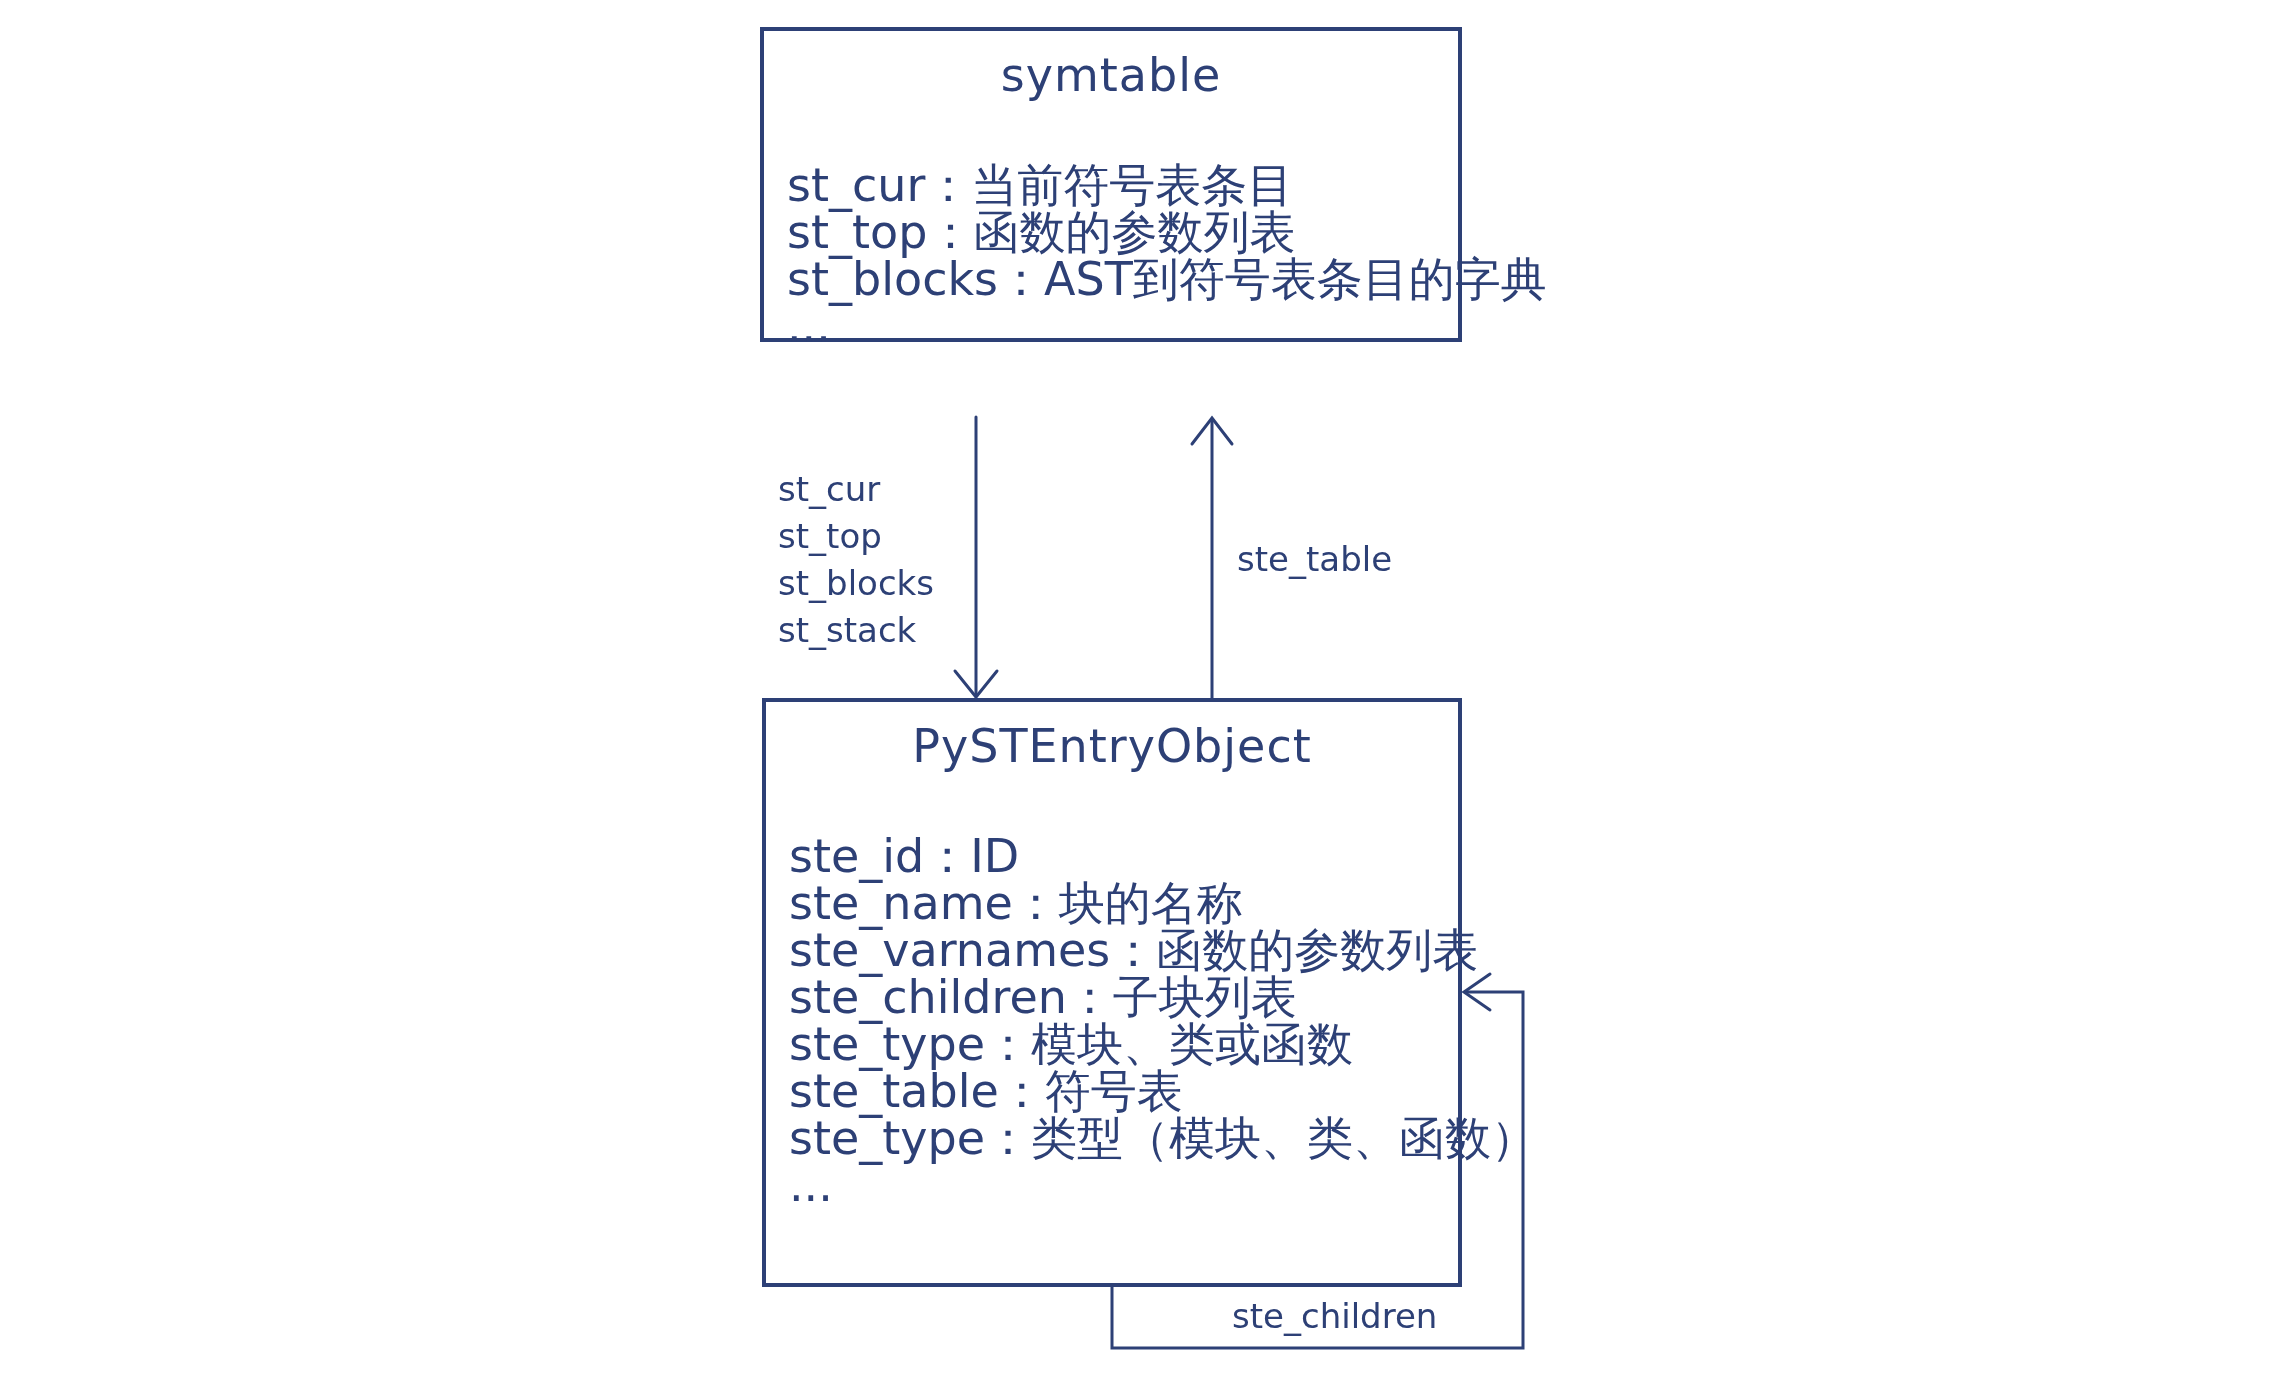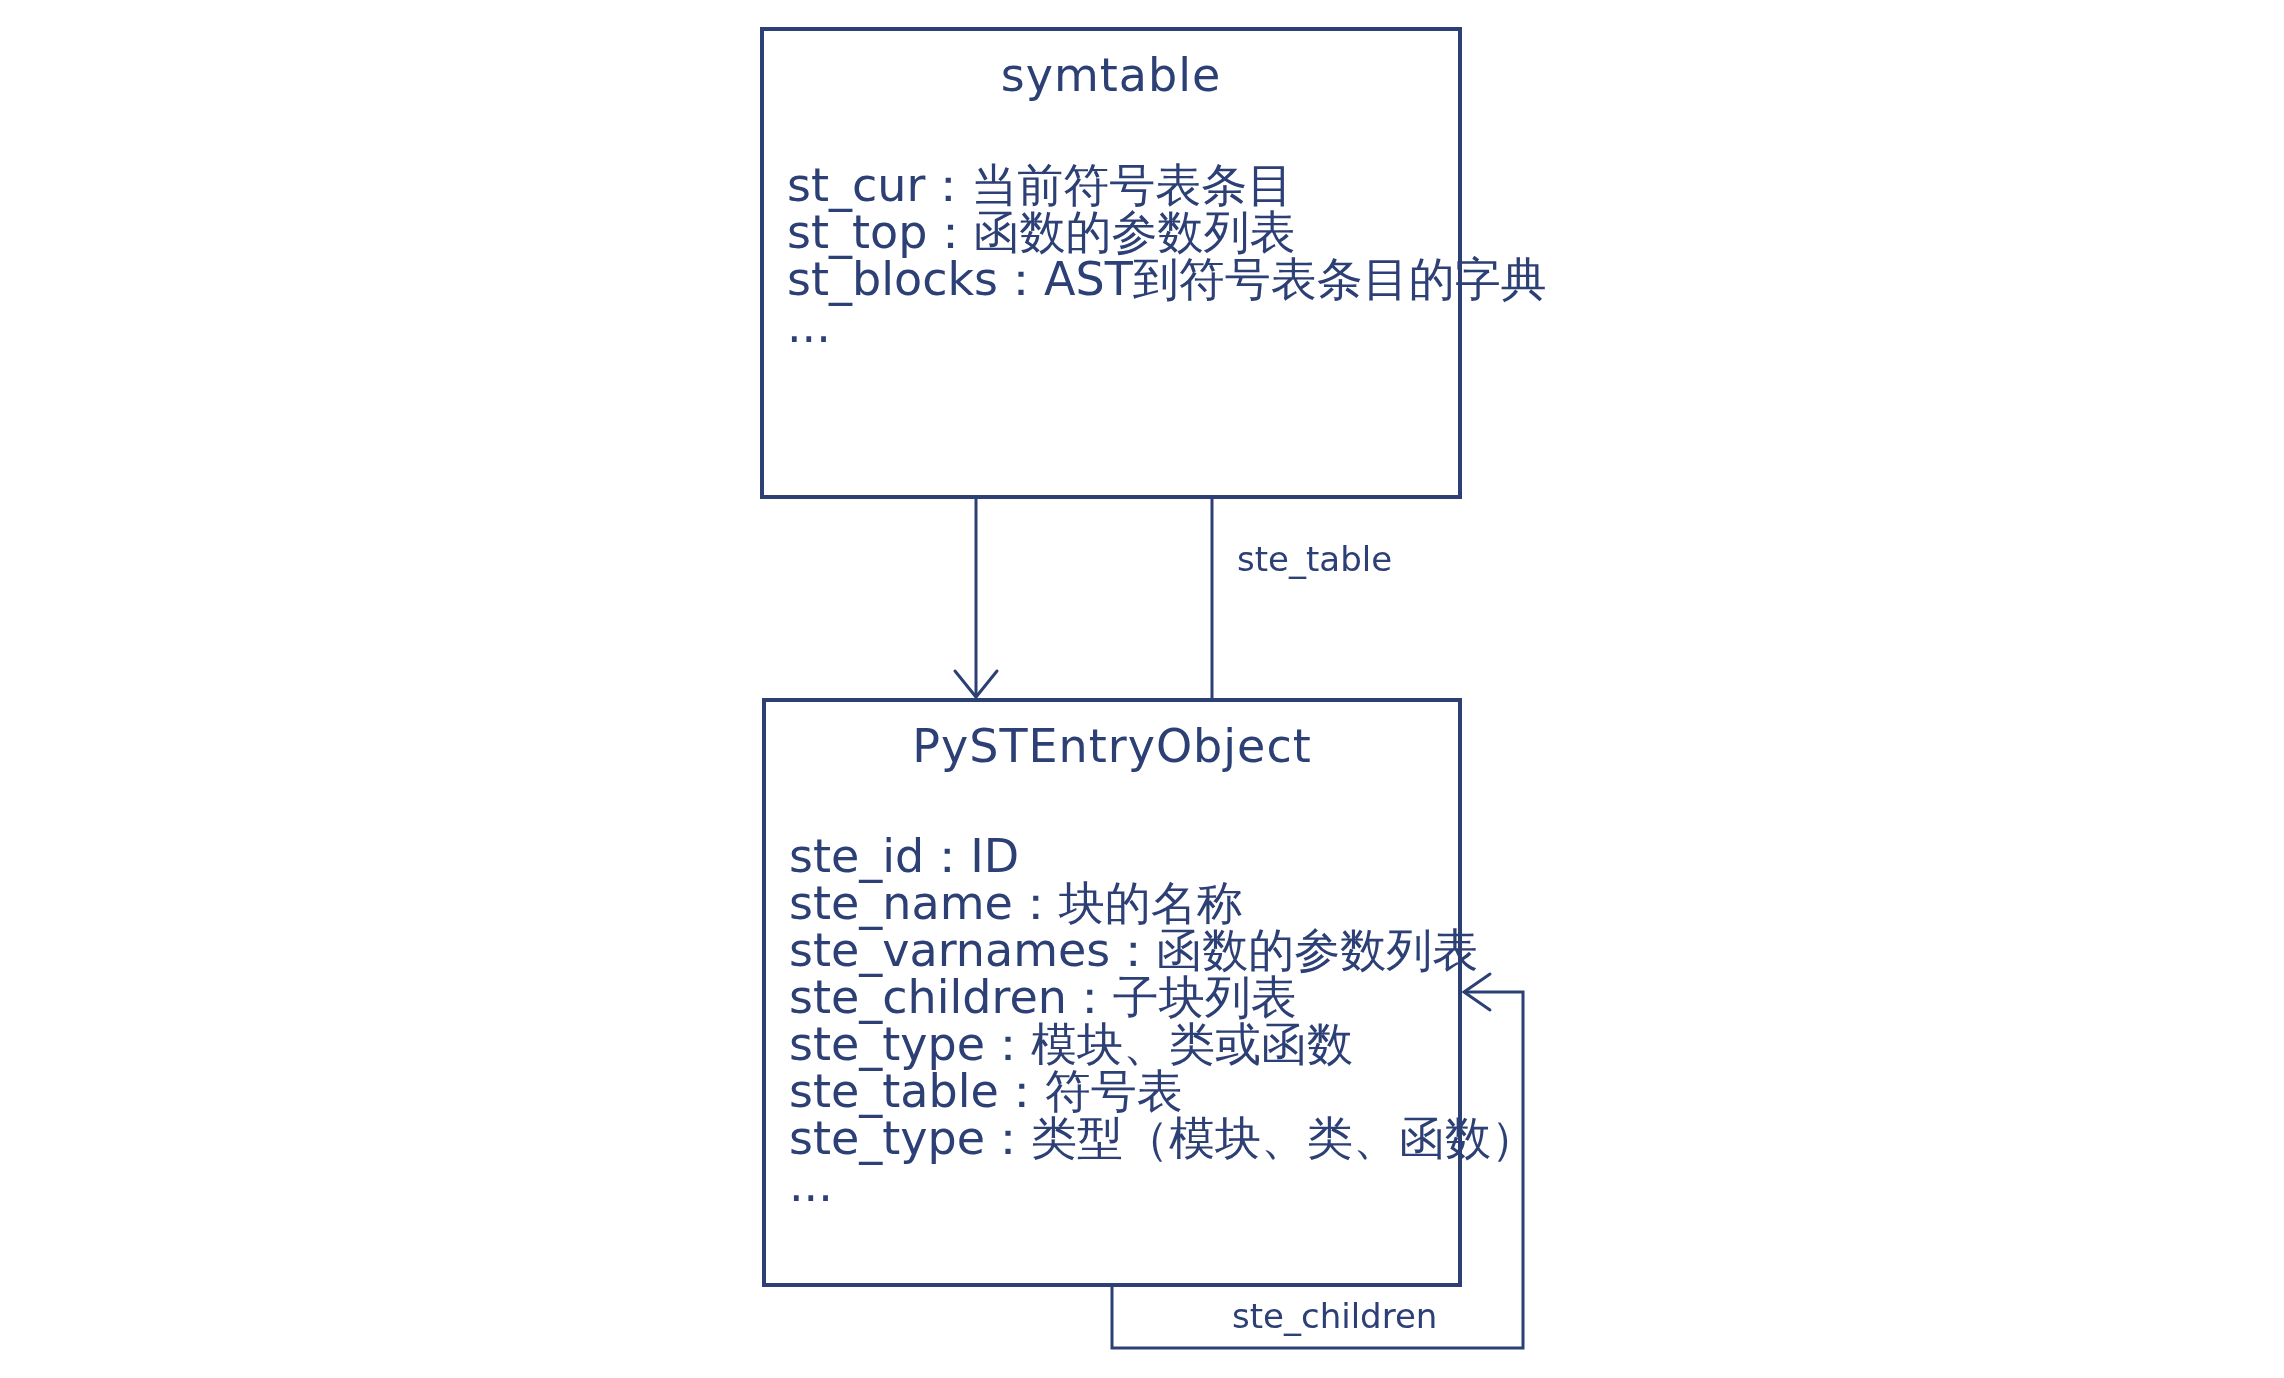--- a/index.html
+++ b/index.html
@@ -33,21 +33,21 @@
     stroke-linecap: round;
     stroke-linejoin: miter;
   }
   .box {
     position: absolute;
     border: 4px solid var(--ink);
     background: var(--bg);
   }
   #box-symtable {
     left: 760px; top: 27px;
-    width: 702px; height: 472px;
+    width: 702px; height: 315px;
   }
   #box-ste {
     left: 762px; top: 698px;
     width: 700px; height: 589px;
   }
   .box-title {
     margin-top: 17px;
     text-align: center;
     font-size: 46px;
     line-height: 54px;
@@ -114,18 +114,24 @@
       <div class="field-line">ste_name：块的名称</div>
       <div class="field-line">ste_varnames：函数的参数列表</div>
       <div class="field-line">ste_children：子块列表</div>
       <div class="field-line">ste_type：模块、类或函数</div>
       <div class="field-line">ste_table：符号表</div>
       <div class="field-line">ste_type：类型（模块、类、函数）</div>
       <div class="field-line">...</div>
     </div>
   </div>
 
+  <div class="edge-label" id="labels-left">
+    <div>st_cur</div>
+    <div>st_top</div>
+    <div>st_blocks</div>
+    <div>st_stack</div>
+  </div>
 
   <div class="edge-label" id="label-ste-table">ste_table</div>
 
   <div class="edge-label" id="label-ste-children">ste_children</div>
 
 </div>
 
 </body></html>

